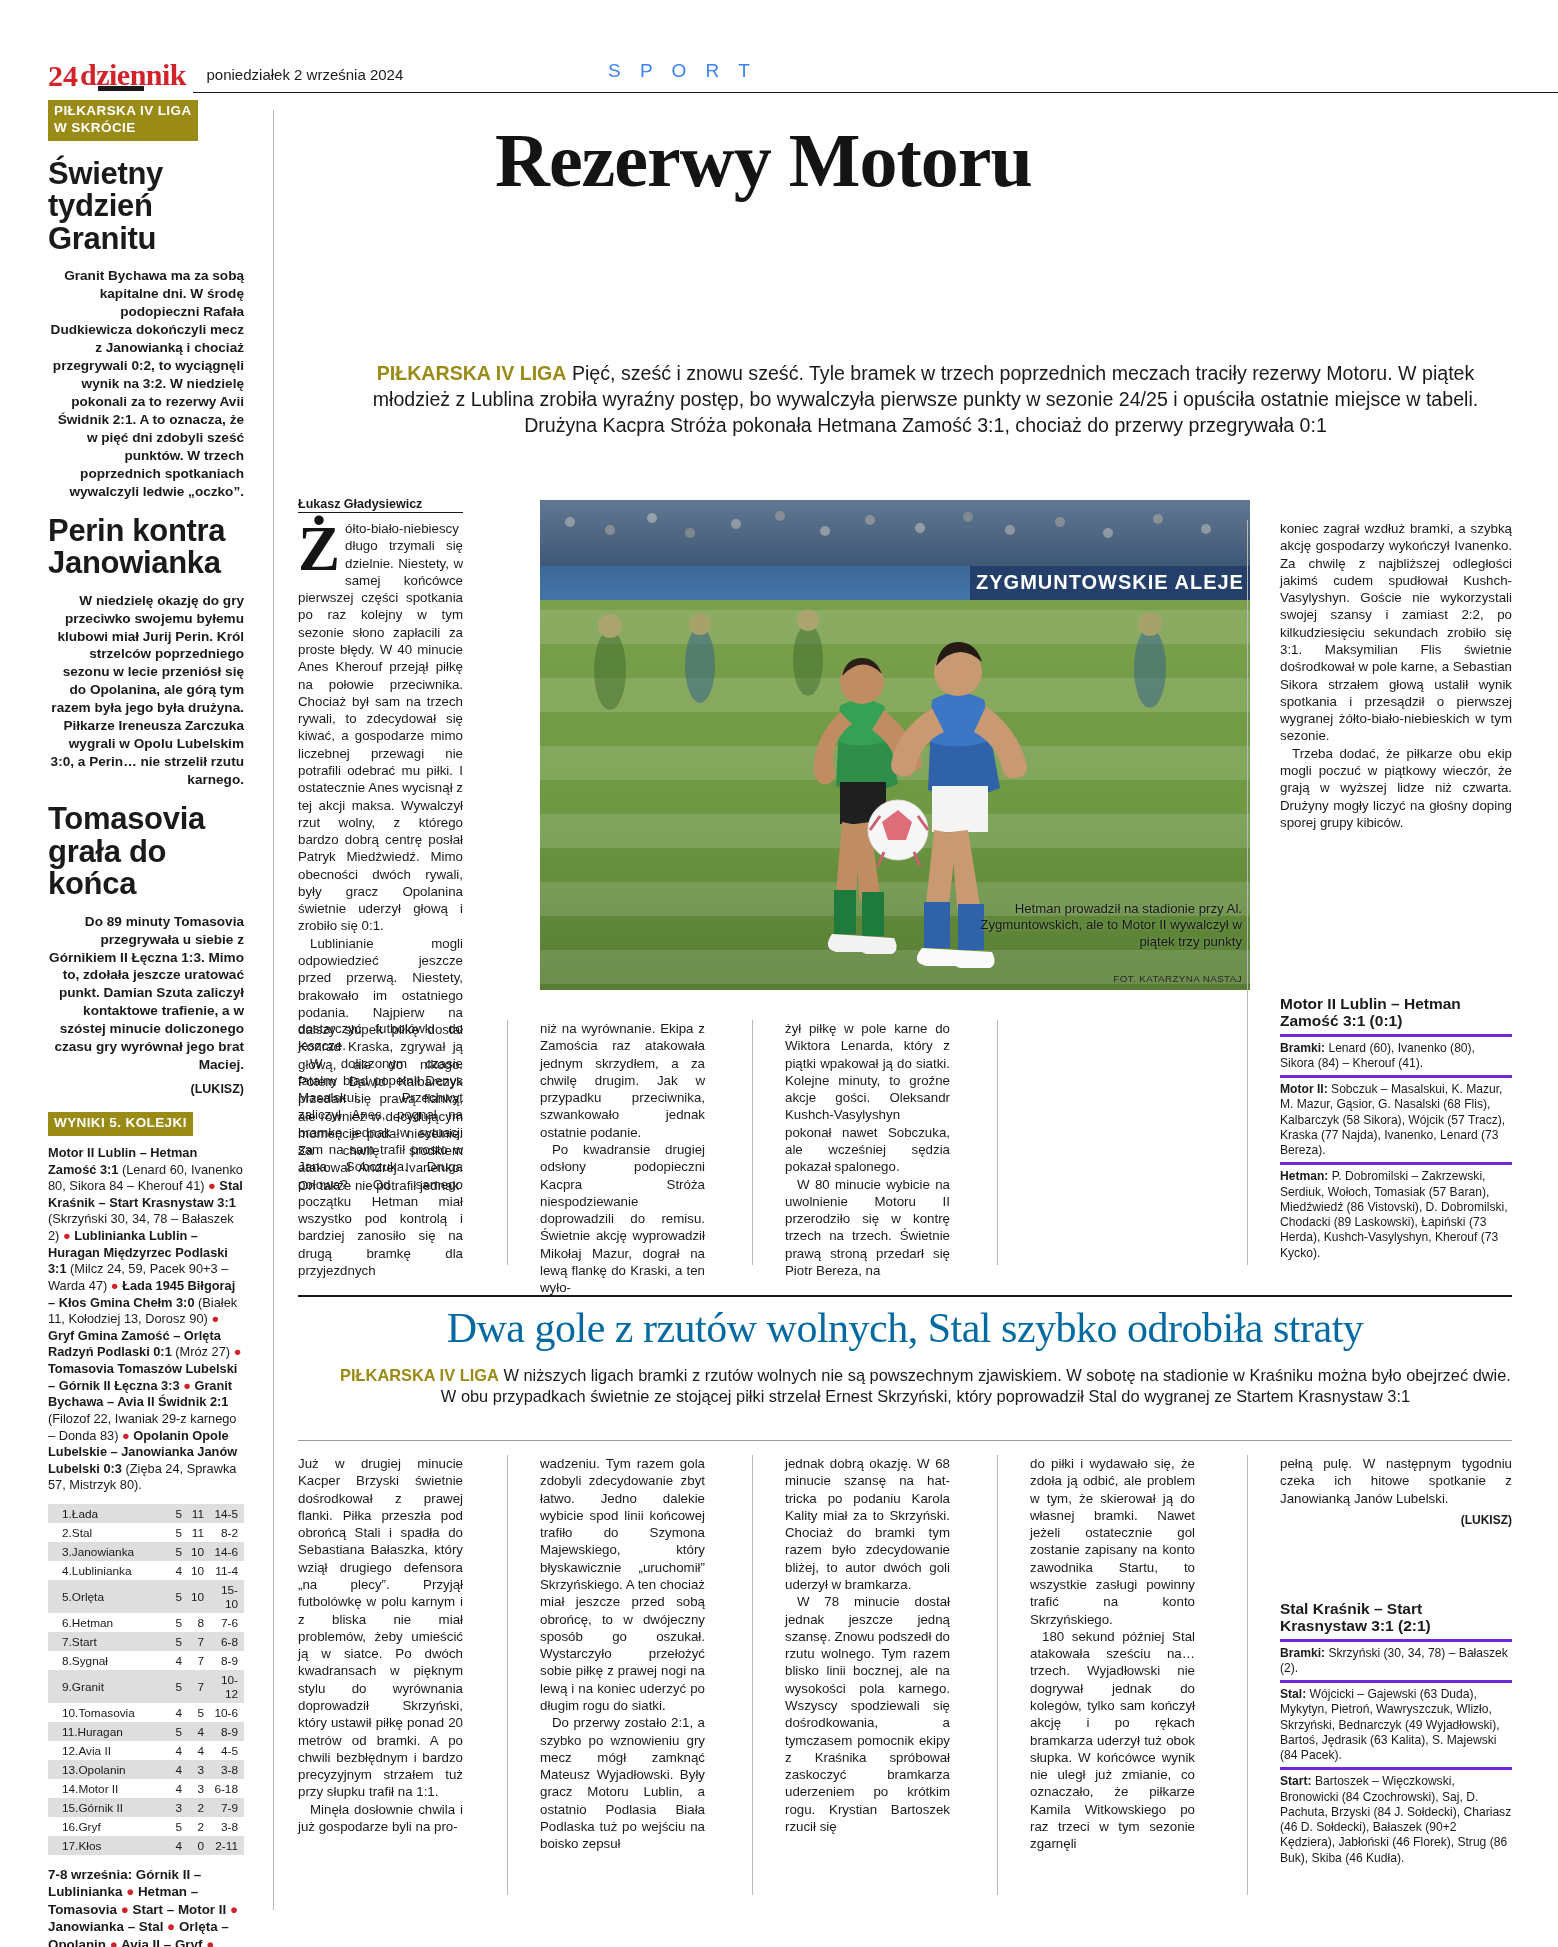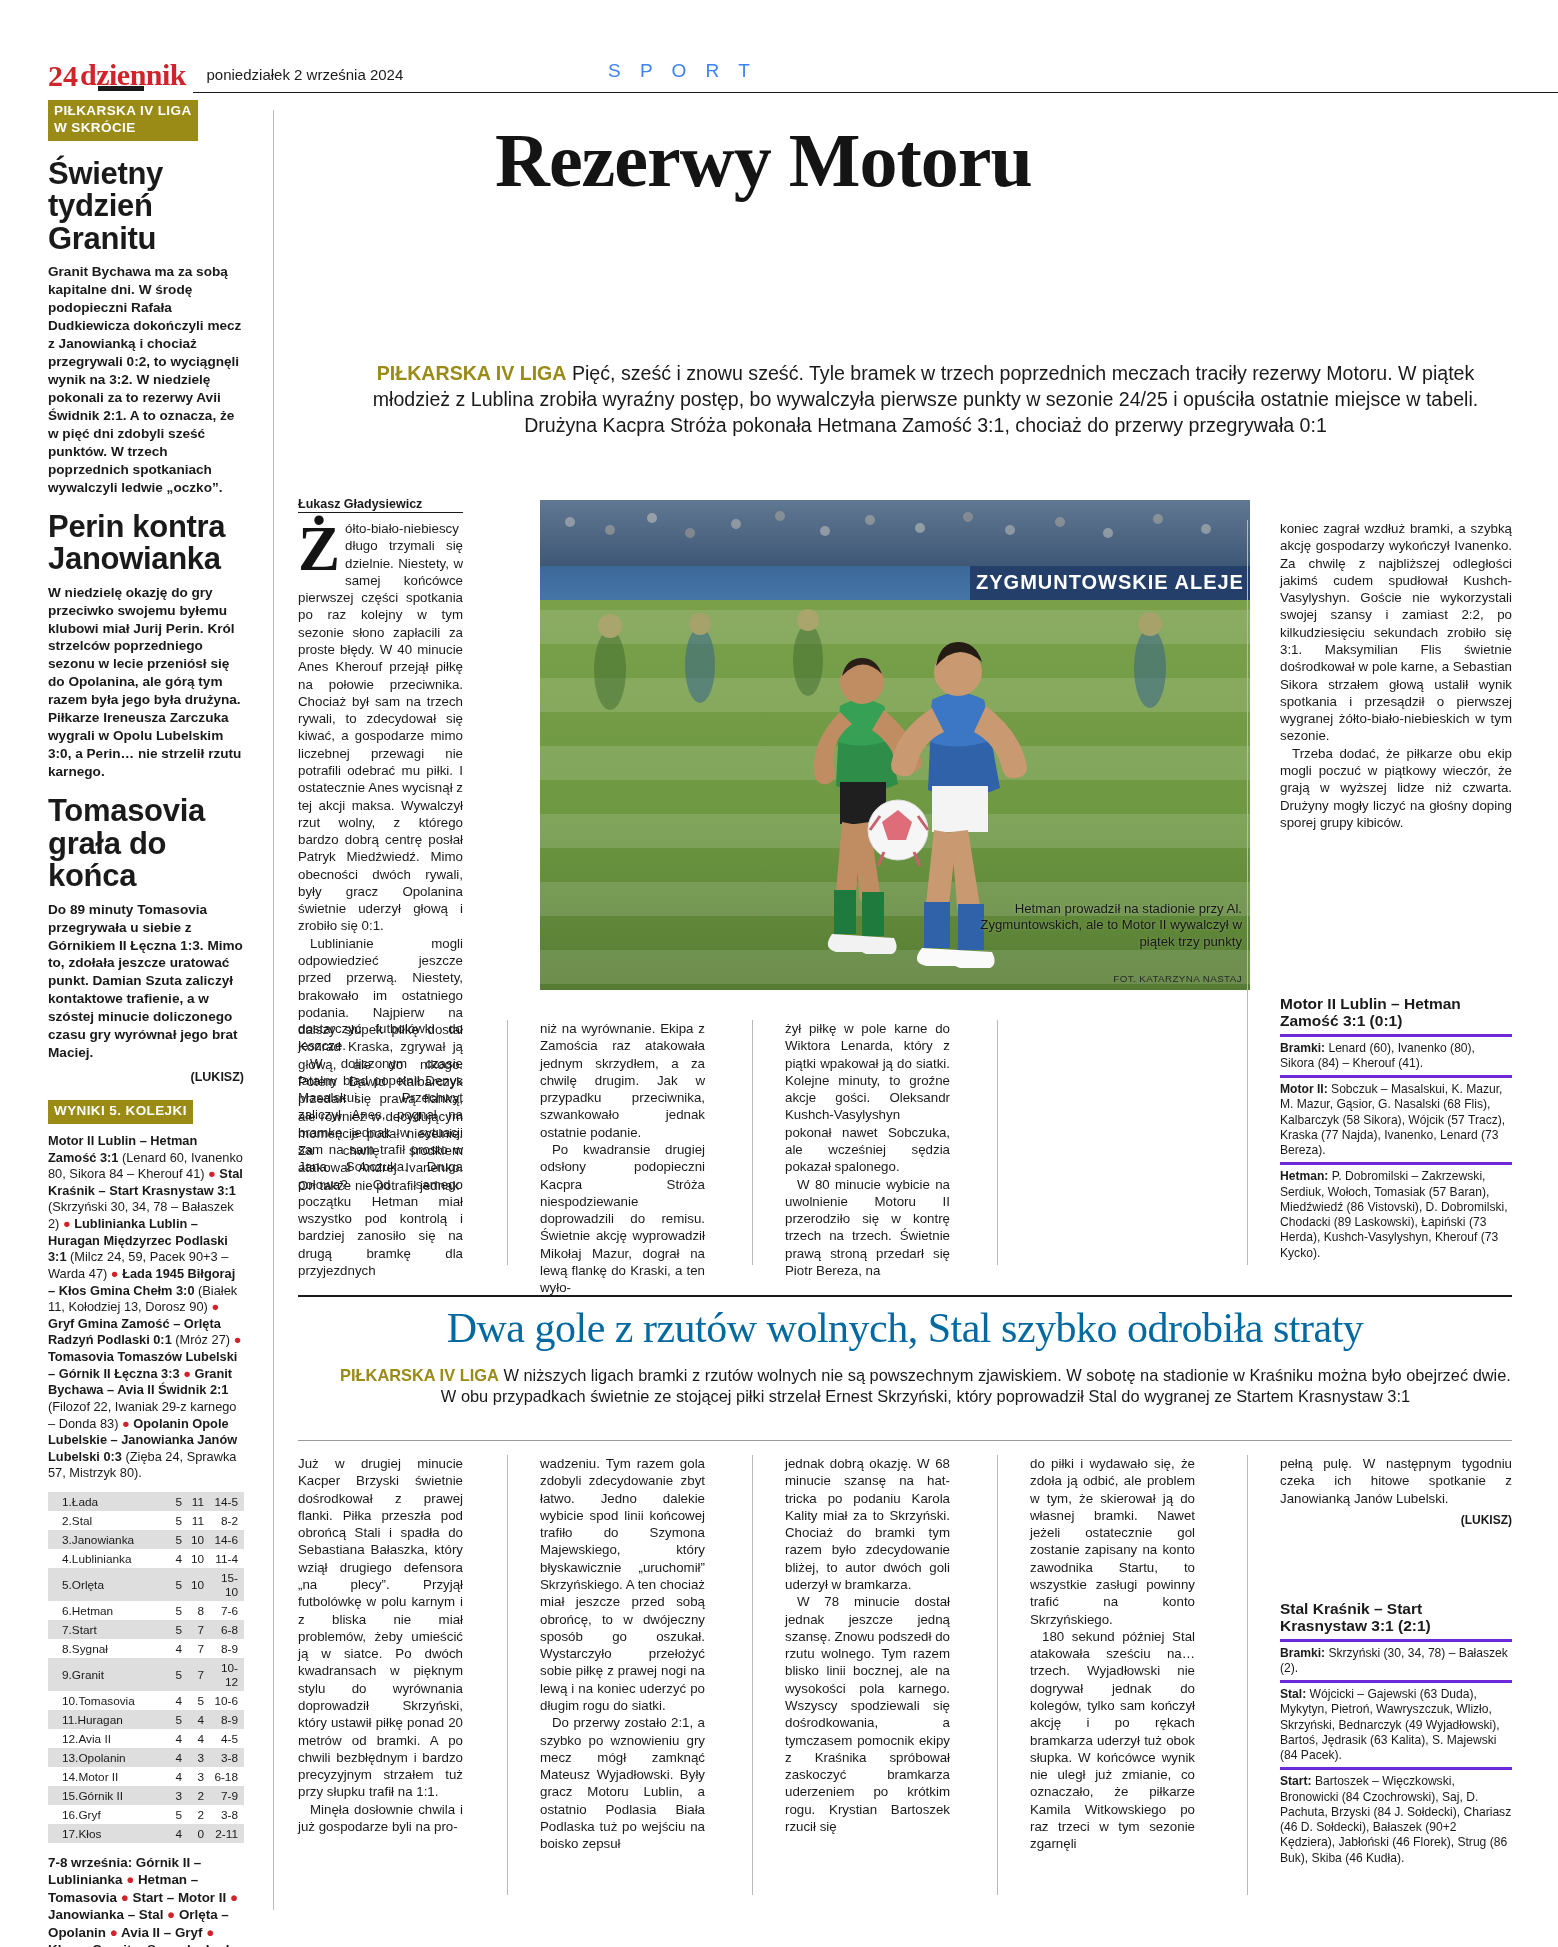--- a/index.html
+++ b/index.html
@@ -54,21 +54,21 @@
     display:inline-block; background:#9a8a16; color:#ffffff;
     font-size:13.5px; font-weight:bold; letter-spacing:0.4px;
     padding:3px 6px 4px 6px; line-height:1.25; margin-bottom:7px;
   }
   .sb-head {
     font-size:31px; font-weight:bold; line-height:1.05;
     margin:10px 0 8px 0; letter-spacing:-0.3px;
   }
   .sb-body {
     font-size:13.6px; line-height:1.32; font-weight:bold;
-    text-align:left; margin-bottom:14px;
+    text-align:right; margin-bottom:14px;margin-top:12px;
   }
   .sb-sign { font-size:12.5px; font-weight:bold; text-align:right; margin:-6px 0 16px 0; }
 
   .res-body { font-size:12.8px; line-height:1.30; margin-top:2px; }
   .res-body b { font-weight:bold; }
   .dot { color:#d2232a; font-weight:bold; }
 
   
   .standings { width:196px; border-collapse:collapse; margin-top:10px; font-size:11.8px; }
   .standings td { padding:2.5px 2px; }

